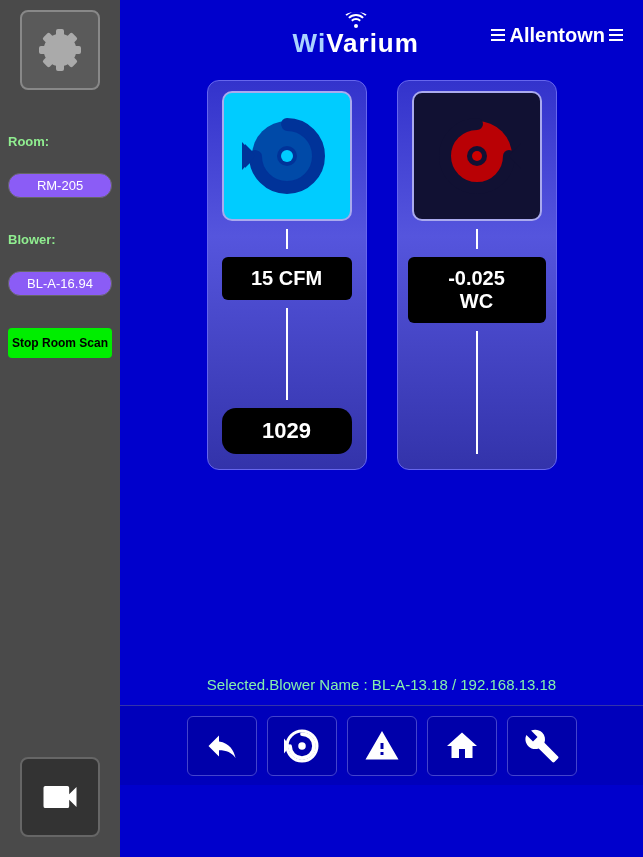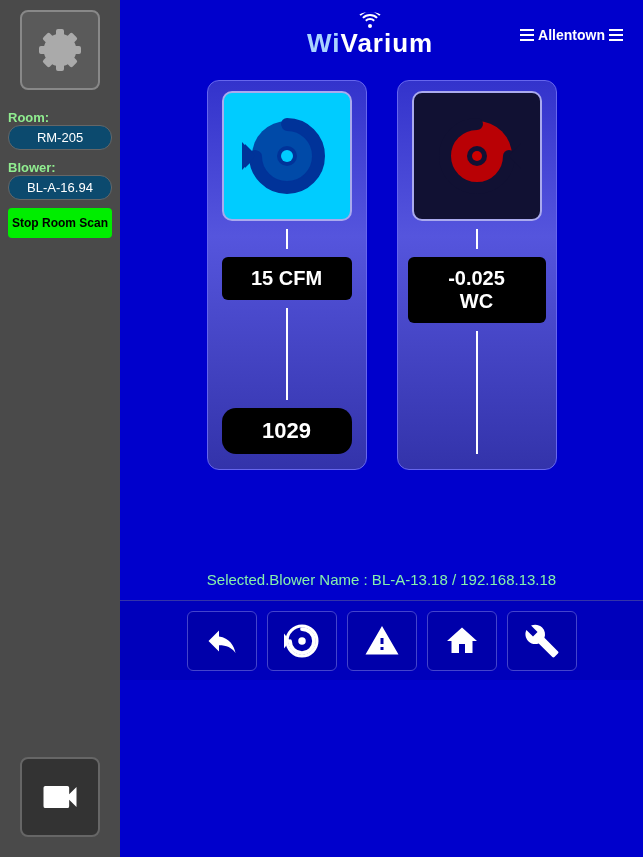--- a/index.html
+++ b/index.html
@@ -15,21 +15,21 @@
     
     .sidebar {
       width: 120px;
       min-width: 120px;
       height: 857px;
       background: #4a4a4a;
       display: flex;
       flex-direction: column;
       align-items: center;
       padding: 10px 8px;
-      gap: 0;
+      gap: 24px;
     }
 
     .gear-btn {
       width: 80px;
       height: 80px;
       background: #5a5a5a;
       border: 2px solid #888;
       border-radius: 8px;
       display: flex;
       align-items: center;
@@ -47,21 +47,21 @@
     .sidebar-label {
       color: #90ee90;
       font-size: 13px;
       font-weight: bold;
       align-self: flex-start;
       margin-top: 10px;
     }
 
     .sidebar-value {
       width: 100%;
-      background: #0c4a6e;
+      background: #8b5cf6;
       border: 1px solid #666;
       color: white;
       font-size: 13px;
       text-align: center;
       padding: 4px 2px;
       border-radius: 12px;
     }
 
     .stop-scan-btn {
       width: 100%;
@@ -88,21 +88,21 @@
       display: flex;
       align-items: center;
       justify-content: center;
       cursor: pointer;
       margin-bottom: 10px;
     }
 
     
     .main {
       flex: 1;
-      height: 680px;
+      height: 785px;
       background: #0000cc;
       display: flex;
       flex-direction: column;
       align-items: center;
     }
 
     
     .header {
       width: 100%;
       display: flex;
@@ -129,21 +129,21 @@
     .logo-wi {
       color: #aad4ff;
     }
 
     .logo-varium {
       color: white;
     }
 
     .allentown-label {
       color: white;
-      font-size: 14px;
+      font-size: 20px;
       font-weight: bold;
       display: flex;
       align-items: center;
       gap: 4px;
     }
 
     .hamburger-lines {
       display: flex;
       flex-direction: column;
       gap: 3px;

